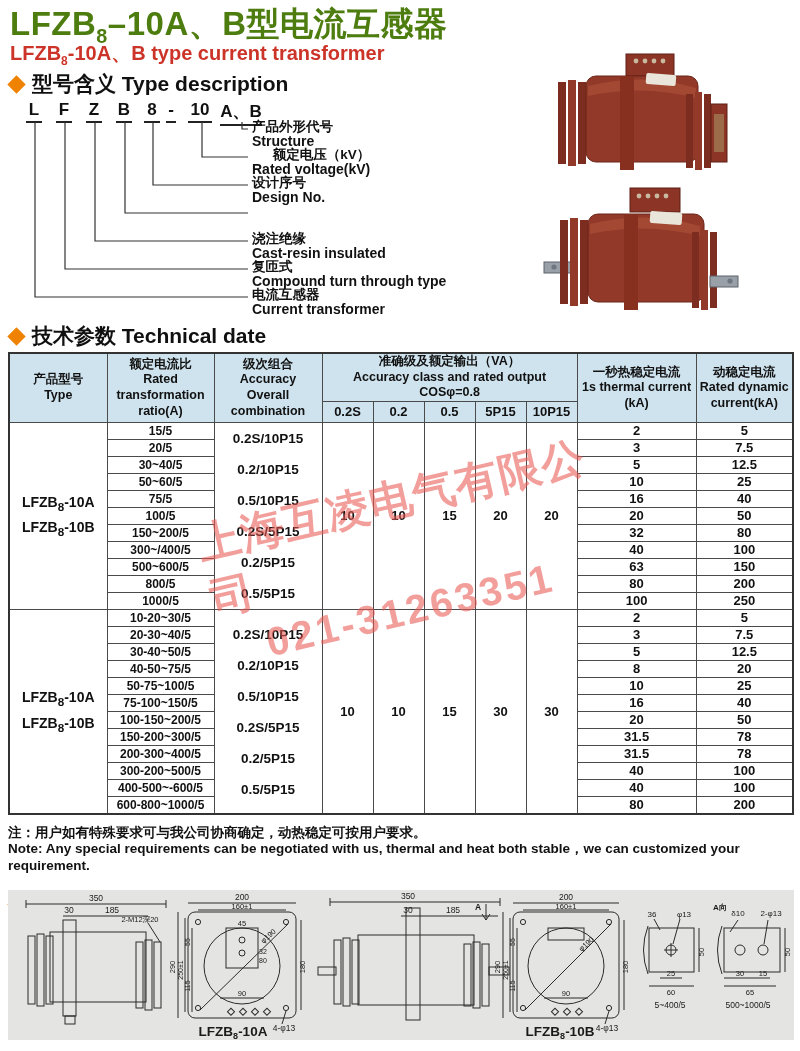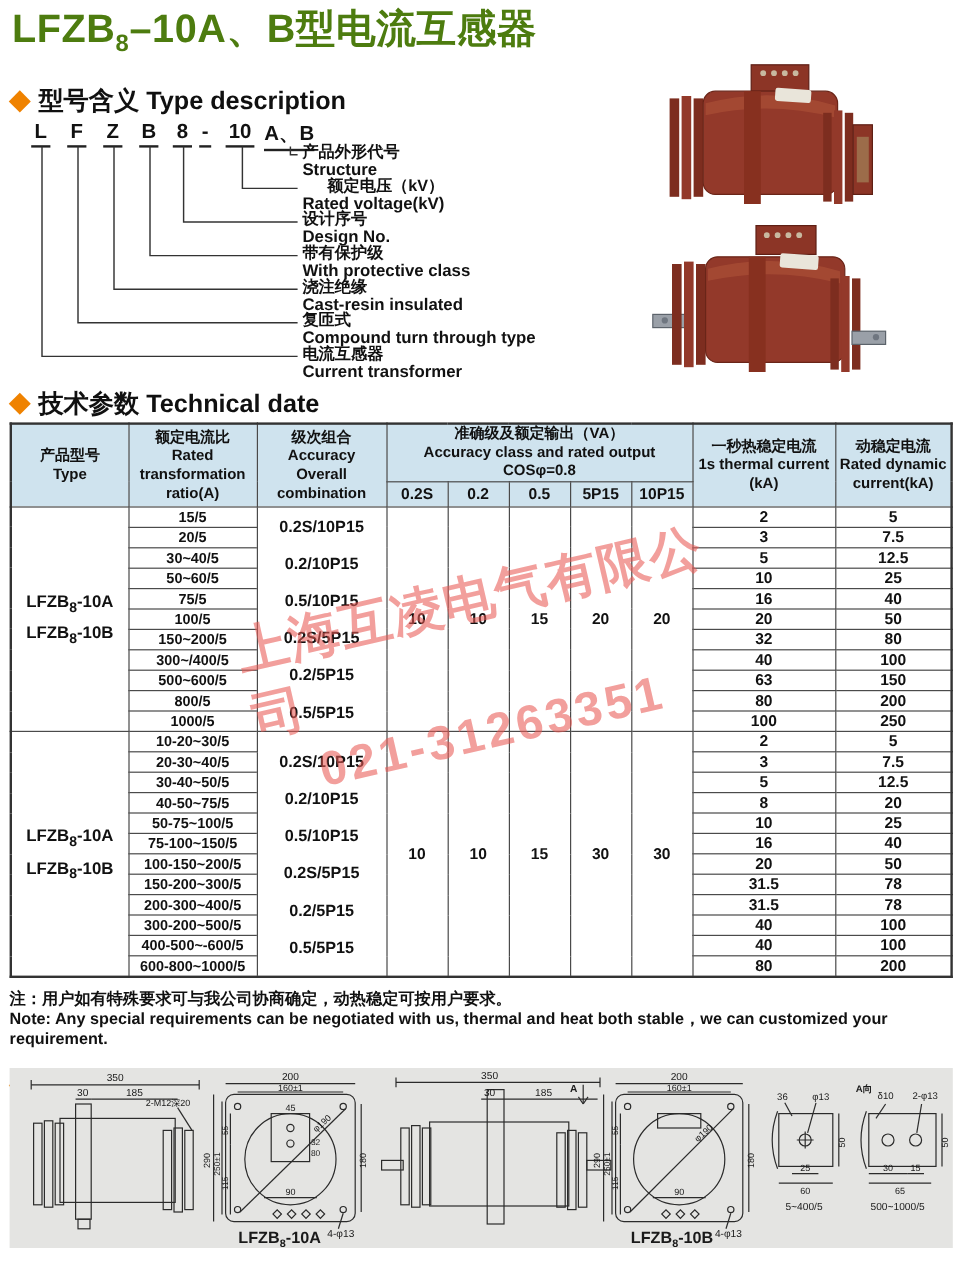--- a/index.html
+++ b/index.html
@@ -43,20 +43,21 @@
   
   .panel{position:absolute;left:8px;top:890px;width:786px;height:150px;background:#e4e4e2;}
   .panel svg text{fill:#1a1a1a;}
 </style>
 </head>
 <body>
 
 <div class="page">
 
   <div class="title"><span>LFZB</span><sub>8</sub><span>–10A、B型电流互感器</span></div>
+  <div class="subtitle"><span>LFZB</span><sub>8</sub><span>-10A、B type current transformer</span></div>
 
   <div class="sec-head" style="left:8px;top:70px;">
     <span class="diamond"></span>
     <span>型号含义 Type description</span>
   </div>
 
   <span class="tc-token" style="left:26px;width:16px;">L</span>
   <span class="tc-token" style="left:56px;width:16px;">F</span>
   <span class="tc-token" style="left:86px;width:16px;">Z</span>
   <span class="tc-token" style="left:116px;width:16px;">B</span>
@@ -81,24 +82,20 @@
     <div class="tc-zh">产品外形代号</div>
     <div class="tc-en">Structure</div>
   </div>
   <div class="tc-pair" style="top:148px;text-align:right;">
     <div class="tc-zh">额定电压（kV）</div>
     <div class="tc-en">Rated voltage(kV)</div>
   </div>
   <div class="tc-pair" style="top:176px;">
     <div class="tc-zh">设计序号</div>
     <div class="tc-en">Design No.</div>
-  </div>
-  <div class="tc-pair" style="top:204px;">
-    <div class="tc-zh">带有保护级</div>
-    <div class="tc-en">With protective class</div>
   </div>
   <div class="tc-pair" style="top:260px;">
     <div class="tc-zh">复匝式</div>
     <div class="tc-en">Compound turn through type</div>
   </div>
   <div class="tc-pair" style="top:232px;">
     <div class="tc-zh">浇注绝缘</div>
     <div class="tc-en">Cast-resin insulated</div>
   </div>
   <div class="tc-pair" style="top:288px;">

